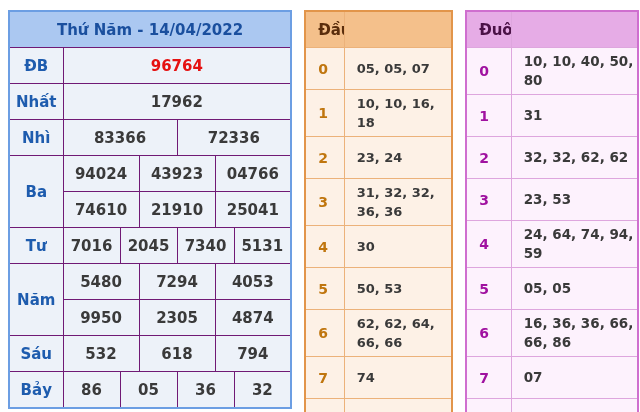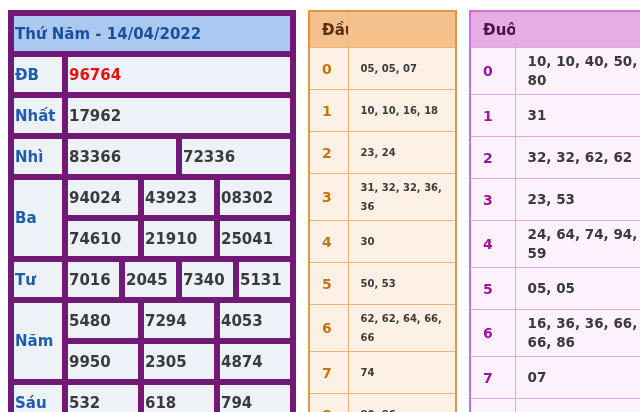--- a/index.html
+++ b/index.html
@@ -24,24 +24,24 @@
     font-weight: bold;
   }
   td, th { overflow: hidden; }
 
   
   .tbl-results {
     width: 282px;
     border: 2px solid #6c9ee3;
   }
   .tbl-results td, .tbl-results th {
-    border: 6px solid #701a75;
+    border: 1px solid #701a75;
     background: #edf2f9;
     height: 33px;
-    text-align: left;
+    text-align: center;
     vertical-align: middle;
   }
   .tbl-results .hdr-cell {
     background: #abc8f1;
     color: #1a4f9e;
     font-size: 15px;
   }
   .tbl-results th.lbl {
     color: #1e5cae;
     font-size: 15px;
@@ -73,21 +73,21 @@
     padding-left: 12px;
   }
   .tbl-dau th.digit {
     color: #c0760f;
     font-size: 14px;
     padding-left: 12px;
     text-align: left;
   }
   .tbl-dau td.nums {
     color: #3a3a3a;
-    font-size: 10px;
+    font-size: 13px;
     line-height: 19px;
     padding: 4px 3px 4px 12px;
   }
 
   
   .tbl-duoi {
     width: 172px;
     border: 2px solid #cf6fcf;
   }
   .tbl-duoi td, .tbl-duoi th {
@@ -140,21 +140,21 @@
     </tr>
     <tr>
       <th class="lbl">Nhì</th>
       <td class="val" colspan="6">83366</td>
       <td class="val" colspan="6">72336</td>
     </tr>
     <tr>
       <th class="lbl" rowspan="2">Ba</th>
       <td class="val" colspan="4">94024</td>
       <td class="val" colspan="4">43923</td>
-      <td class="val" colspan="4">08302</td>
+      <td class="val" colspan="4">04766</td>
     </tr>
     <tr>
       <td class="val" colspan="4">74610</td>
       <td class="val" colspan="4">21910</td>
       <td class="val" colspan="4">25041</td>
     </tr>
     <tr>
       <th class="lbl">Tư</th>
       <td class="val" colspan="3">7016</td>
       <td class="val" colspan="3">2045</td>

